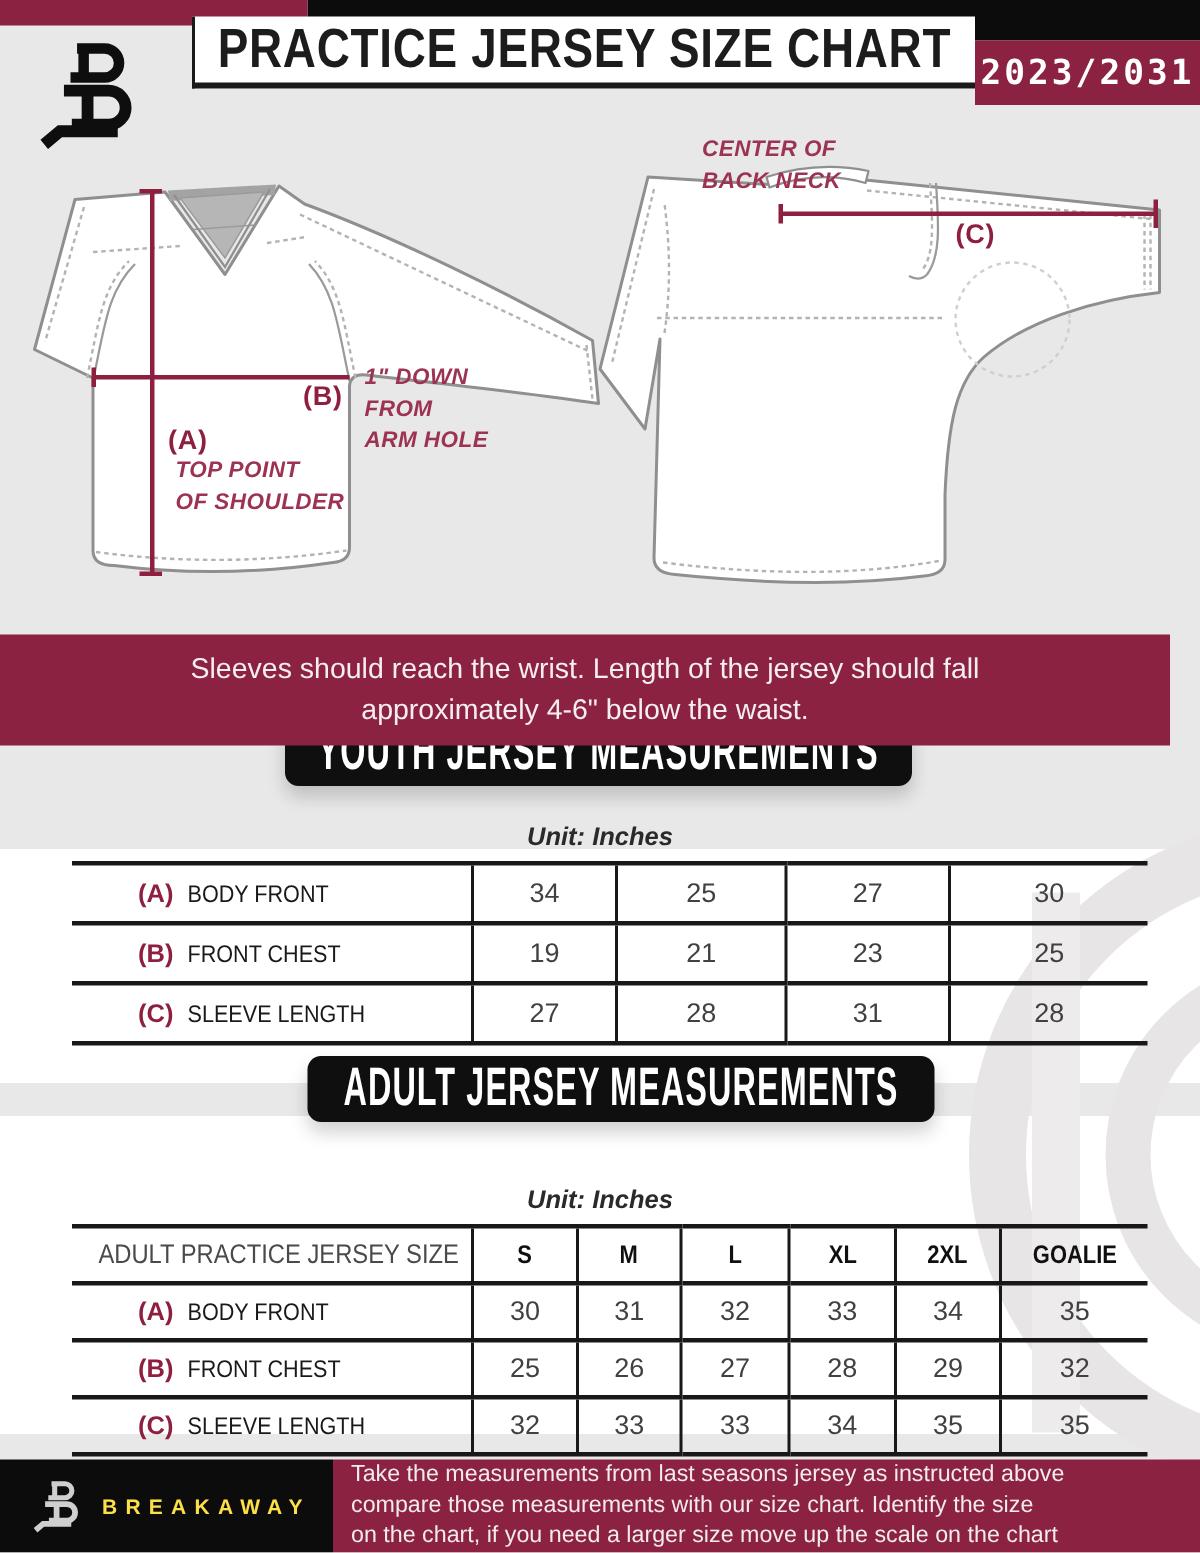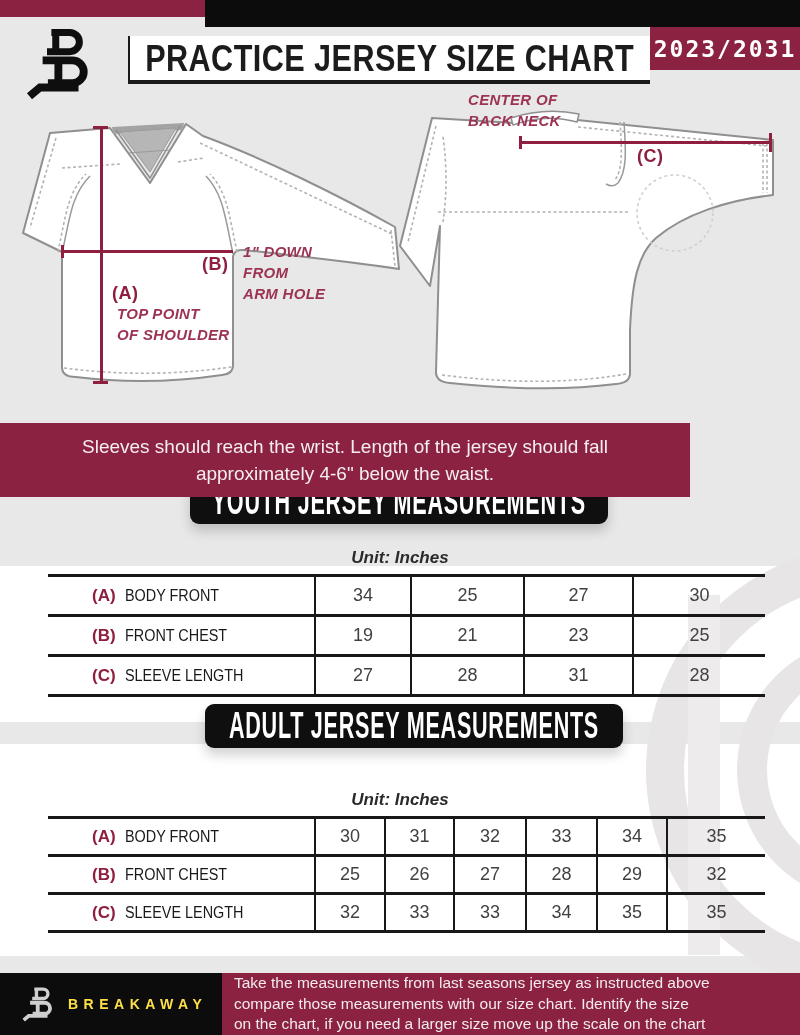--- a/index.html
+++ b/index.html
@@ -8,21 +8,21 @@
     background:#e9e8e8;
     font-family:"Liberation Sans", sans-serif;
     -webkit-font-smoothing:antialiased;
   }
   .abs{position:absolute;}
 
   
   .strip-black{left:205px;top:0;width:595px;height:27px;background:#0c0c0c;}
   .strip-maroon{left:0;top:0;width:205px;height:17px;background:#8B2242;}
   .title-bar{
-    left:128px;top:36px;width:520px;height:44px;background:#ffffff;
+    left:128px;top:11px;width:520px;height:44px;background:#ffffff;
     border-left:2px solid #1a1a1a;border-bottom:4px solid #1a1a1a;
     display:flex;align-items:center;justify-content:center;z-index:5;
   }
   .title-bar span{
     font-size:34px;font-weight:700;color:#1c1c1c;letter-spacing:.5px;
     transform:scale(.9,1.08);white-space:nowrap;
   }
   .year-box{
     left:650px;top:27px;width:150px;height:43px;background:#8B2242;
     display:flex;align-items:center;justify-content:center;z-index:5;
@@ -38,21 +38,21 @@
   .mline{background:#8E1F3F;position:absolute;z-index:3;}
   .anno{position:absolute;z-index:4;color:#8E1F3F;}
   .anno.key{font-weight:700;font-size:18px;letter-spacing:.5px;}
   .anno.note{
     font-style:italic;font-weight:600;font-size:15px;line-height:21px;
     color:#9C3352;white-space:pre-line;letter-spacing:.3px;
   }
 
   
   .notice{
-    left:0;top:423px;width:690px;height:74px;background:#8B2242;
+    left:0;top:423px;width:780px;height:74px;background:#8B2242;
     display:flex;align-items:center;justify-content:center;text-align:center;
     color:#f5eef1;font-size:19px;line-height:27px;white-space:pre-line;z-index:4;
   }
 
   
   .white-panel{left:0;top:566px;width:800px;height:390px;background:#ffffff;z-index:1;}
   .gray-band{left:0;top:722px;width:800px;height:22px;background:#e9e8e8;z-index:2;}
   .watermark{left:560px;top:540px;z-index:2;pointer-events:none;}
 
   
@@ -267,20 +267,29 @@
   <colgroup>
       <col style="width:267px">
       <col style="width:70px">
       <col style="width:69px">
       <col style="width:72px">
       <col style="width:71px">
       <col style="width:70px">
       <col style="width:98px">
     </colgroup>
   <tbody>
+      <tr>
+    <td><span class="hdr-label">ADULT PRACTICE JERSEY SIZE</span></td>
+    <td><span class="hdr-size">S</span></td>
+    <td><span class="hdr-size">M</span></td>
+    <td><span class="hdr-size">L</span></td>
+    <td><span class="hdr-size">XL</span></td>
+    <td><span class="hdr-size">2XL</span></td>
+    <td><span class="hdr-size">GOALIE</span></td>
+  </tr>
   <tr>
     <td><span class="row-key">(A)</span><span class="row-label">BODY FRONT</span></td>
     <td class="cell-val">30</td>
     <td class="cell-val">31</td>
     <td class="cell-val">32</td>
     <td class="cell-val">33</td>
     <td class="cell-val">34</td>
     <td class="cell-val">35</td>
   </tr>
   <tr>

